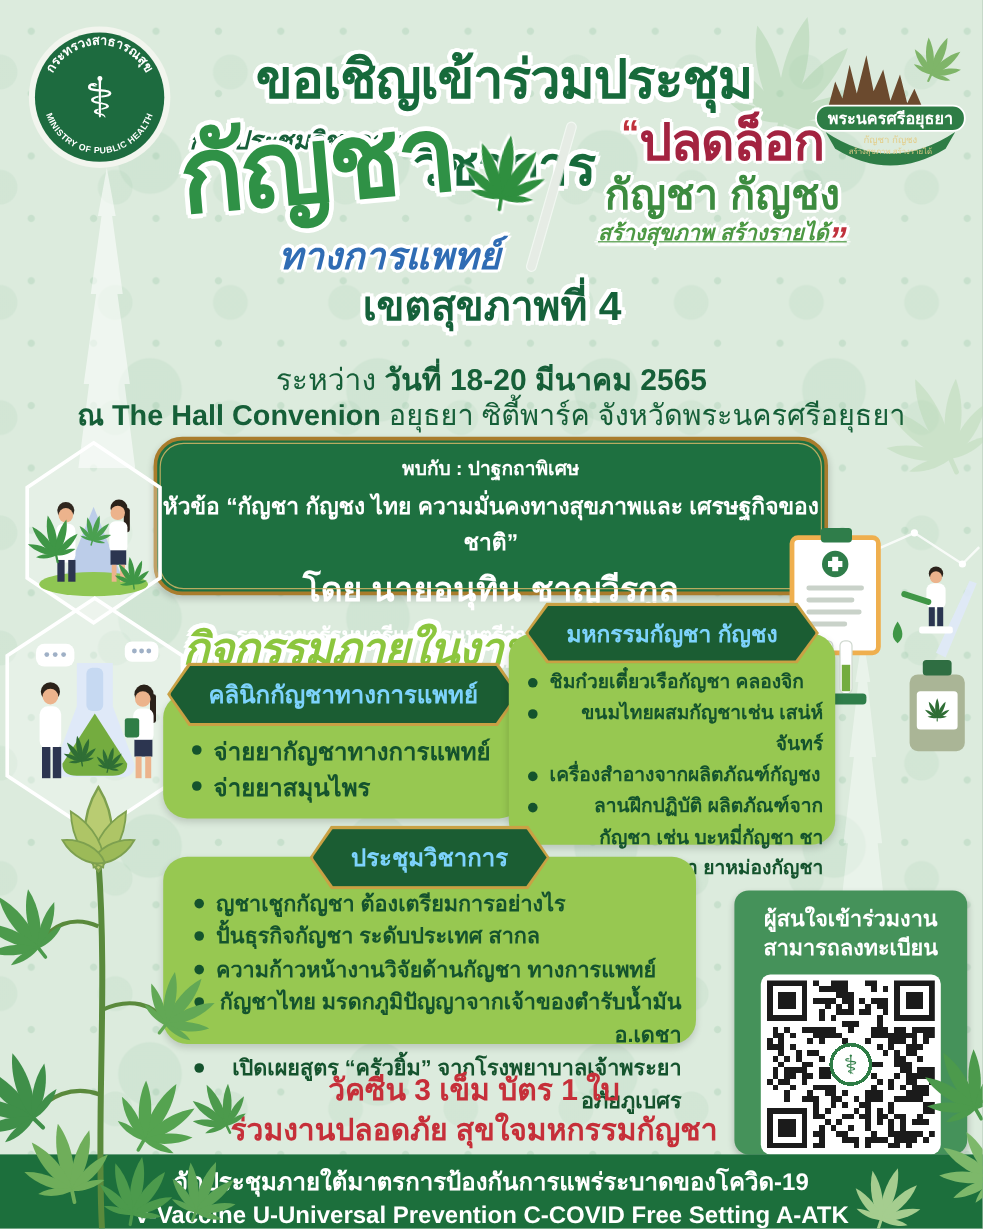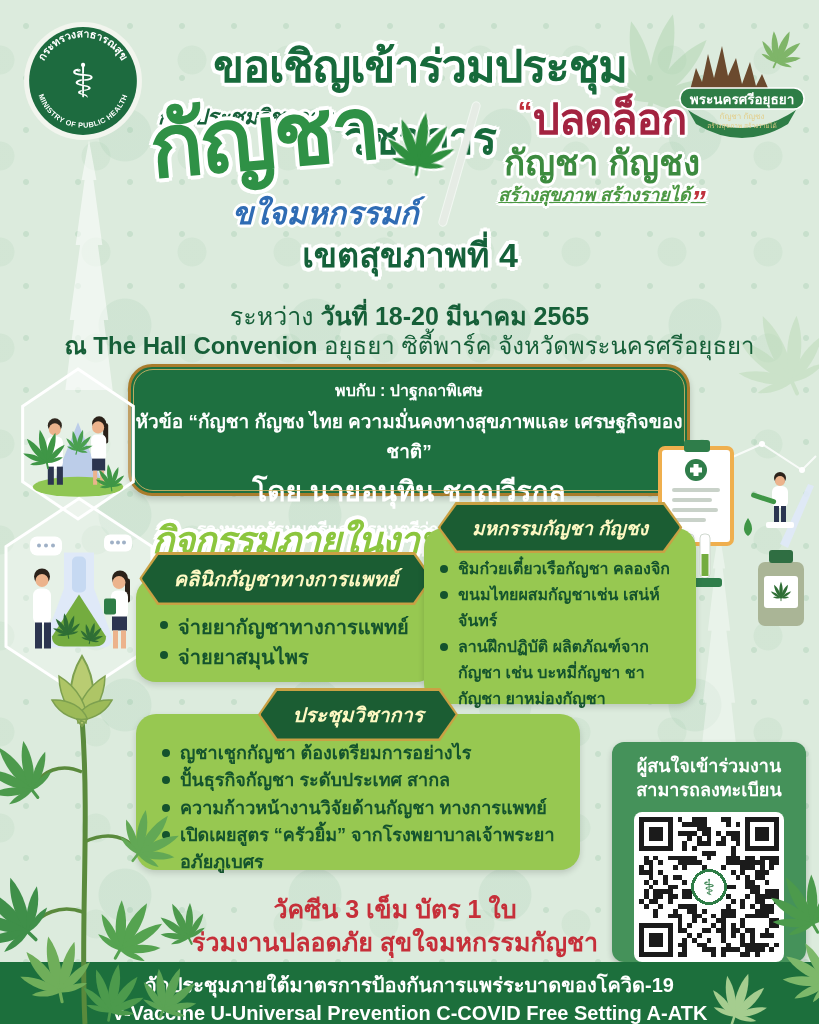--- a/index.html
+++ b/index.html
@@ -35,23 +35,23 @@
   .venueline b{font-weight:800;}
   .keynote{left:128px;top:364px;width:556px;height:126px;background:#1e7040;border:3px solid #a97c2c;border-radius:24px;color:#fff;text-align:center;box-shadow:0 3px 6px rgba(0,0,0,.18);}
   .keynote:before{content:"";position:absolute;inset:2px;border:1px solid rgba(222,186,104,.8);border-radius:20px;pointer-events:none;}
   .kn1{margin-top:11px;font-size:16px;font-weight:800;}
   .kn2{margin-top:3px;font-size:19px;font-weight:600;}
   .kn3{margin-top:3px;font-size:28px;font-weight:800;}
   .kn4{margin-top:2px;font-size:17px;font-weight:600;}
   .acts-heading{left:152px;top:510px;font-size:37px;font-weight:800;font-style:italic;color:#8cc63e;letter-spacing:-1px;}
   .gbox{position:absolute;background:#97c851;border-radius:20px;box-shadow:0 3px 6px rgba(0,0,0,.15);}
   .pill{position:absolute;top:-26px;left:50%;transform:translateX(-50%);background:#c9a144;padding:2.5px;clip-path:polygon(18px 0,calc(100% - 18px) 0,100% 50%,calc(100% - 18px) 100%,18px 100%,0 50%);filter:drop-shadow(0 2px 2px rgba(0,0,0,.2));}
-  .pill-in{clip-path:polygon(17px 0,calc(100% - 17px) 0,100% 50%,calc(100% - 17px) 100%,17px 100%,0 50%);background:#1b5d33;color:#fef9c3;font-weight:800;padding:8px 32px;white-space:nowrap;font-style:italic;}
+  .pill-in{clip-path:polygon(17px 0,calc(100% - 17px) 0,100% 50%,calc(100% - 17px) 100%,17px 100%,0 50%);background:#1b5d33;color:#7dd3fc;font-weight:800;padding:8px 32px;white-space:nowrap;}
   .gbox ul{list-style:none;margin:0;padding:0;}
-  .gbox li{display:flex;gap:10px;font-weight:700;color:#14532d;}
+  .gbox li{display:flex;gap:10px;font-weight:700;color:#14532d;text-align:right;}
   .dot{width:8px;height:8px;border-radius:50%;background:#14532d;flex:none;margin-top:9px;}
   .box-clinic{left:136px;top:578px;width:300px;height:104px;}
   .box-clinic ul{padding:34px 14px 0 24px;font-size:20px;line-height:1.5;}
   .box-expo{left:424px;top:528px;width:272px;height:176px;}
   .box-expo .pill-in{font-size:19px;}
   .box-expo ul{padding:28px 10px 0 16px;font-size:16px;line-height:1.62;}
   .box-conf{left:136px;top:714px;width:444px;height:156px;}
   .box-conf .pill-in{font-size:20px;}
   .box-conf ul{padding:26px 12px 0 26px;font-size:18px;line-height:1.52;}
   .box-clinic .pill-in{font-size:20px;}
@@ -121,21 +121,21 @@
     <text x="66" y="100" font-size="6.5" fill="#e3cd88" text-anchor="middle">สร้างสุขภาพ สร้างรายได้</text>
   </svg>
 
   <div class="lay title outline-w-big">ขอเชิญเข้าร่วมประชุมวิชาการ</div>
 
   <div class="lay kicker outline-w">การประชุมวิชาการ</div>
   <div class="lay mainword outline-w-big">กัญชา</div>
   <svg class="lay leaf" viewBox="-60 -60 120 76" style="left:362px;top:98px;width:118px;height:92px;transform:rotate(9deg);filter:drop-shadow(-2px -2px 0 #fff) drop-shadow(2px 2px 0 #fff);">
       <use href="#cleaf" fill="#2f8f3f"></use>
     </svg>
-  <div class="lay subword outline-w">ขใจมหกรรมก์</div>
+  <div class="lay subword outline-w">ทางการแพทย์</div>
   <div class="lay slash"></div>
 
   <div class="lay unlock outline-w">
     <span class="q">“</span><span class="u1">ปลดล็อก</span>
     <span class="u2">กัญชา กัญชง</span>
     <span class="u3"><span>สร้างสุขภาพ สร้างรายได้</span><span class="q2">”</span></span>
   </div>
 
   <div class="lay region outline-w-big">เขตสุขภาพที่ 4</div>
   <div class="lay dateline"><span>ระหว่าง </span><b>วันที่ 18-20 มีนาคม 2565</b></div>
@@ -272,20 +272,24 @@
       <li>
           <span class="dot"></span>
           <span>ชิมก๋วยเตี๋ยวเรือกัญชา คลองจิก</span>
         </li>
       <li>
           <span class="dot"></span>
           <span>ขนมไทยผสมกัญชาเช่น เสน่ห์จันทร์</span>
         </li>
       <li>
           <span class="dot"></span>
+          <span>เครื่องสำอางจากผลิตภัณฑ์กัญชง</span>
+        </li>
+      <li>
+          <span class="dot"></span>
           <span>ลานฝึกปฏิบัติ ผลิตภัณฑ์จากกัญชา เช่น บะหมี่กัญชา ชากัญชา ยาหม่องกัญชา</span>
         </li>
     </ul>
   </div>
 
   <div class="lay gbox box-conf">
     <div class="pill">
         <div class="pill-in">ประชุมวิชาการ</div>
       </div>
     <ul>
@@ -293,20 +297,24 @@
           <span class="dot"></span>
           <span>ญชาเชูกกัญชา ต้องเตรียมการอย่างไร</span>
         </li>
       <li>
           <span class="dot"></span>
           <span>ปั้นธุรกิจกัญชา ระดับประเทศ สากล</span>
         </li>
       <li>
           <span class="dot"></span>
           <span>ความก้าวหน้างานวิจัยด้านกัญชา ทางการแพทย์</span>
+        </li>
+      <li>
+          <span class="dot"></span>
+          <span>กัญชาไทย มรดกภูมิปัญญาจากเจ้าของตำรับน้ำมัน อ.เดชา</span>
         </li>
       <li>
           <span class="dot"></span>
           <span>เปิดเผยสูตร “ครัวยิ้ม” จากโรงพยาบาลเจ้าพระยาอภัยภูเบศร</span>
         </li>
     </ul>
   </div>
 
   <div class="lay qrpanel">
     <div class="qt">

